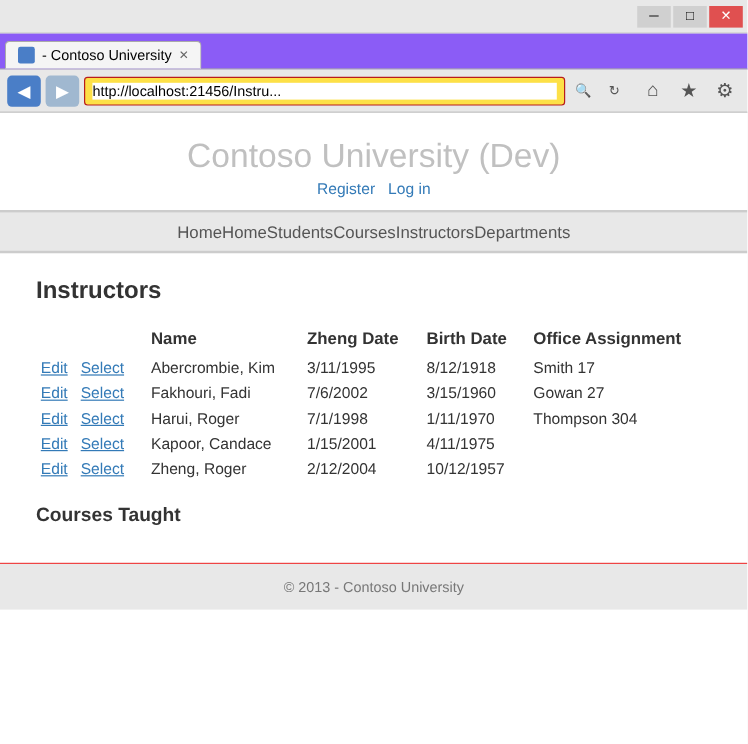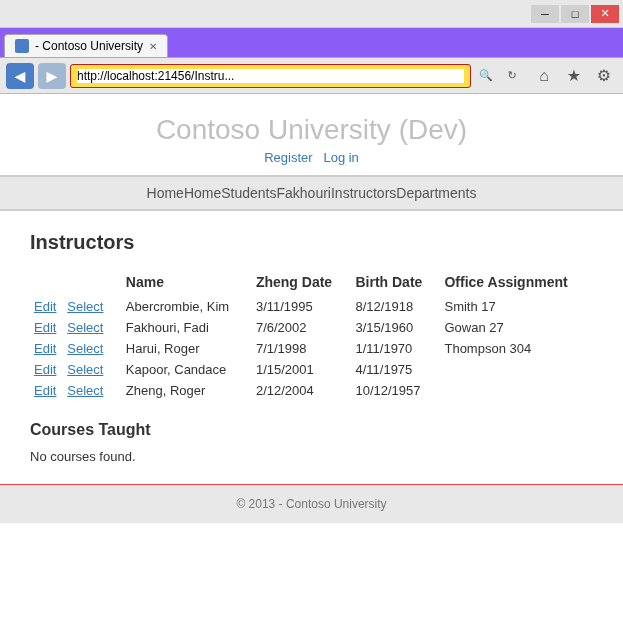--- a/index.html
+++ b/index.html
@@ -101,21 +101,21 @@
           <a>Register</a>
           &nbsp;
           <a>Log in</a>
         </div>
       </div>
 
       <nav class="nav-bar">
         <a class="nav-item">Home</a>
         <a class="nav-item">Home</a>
         <a class="nav-item">Students</a>
-        <a class="nav-item">Fakhouri</a>
+        <a class="nav-item">Courses</a>
         <a class="nav-item">Instructors</a>
         <a class="nav-item">Departments</a>
       </nav>
 
       <div class="content">
         <h1 class="page-heading">Instructors</h1>
 
         <table>
           <thead>
             <tr>
@@ -179,20 +179,19 @@
     </td>
     <td>Zheng, Roger</td>
     <td>2/12/2004</td>
     <td>10/12/1957</td>
     <td></td>
   </tr>
             </tbody>
         </table>
 
         <h2 class="section-heading">Courses Taught</h2>
-        <p class="no-data">No courses found.</p>
       </div>
 
       <div class="footer">© 2013 - Contoso University</div>
     </div>
   </div>
 
 </div>
 
 </body></html>

